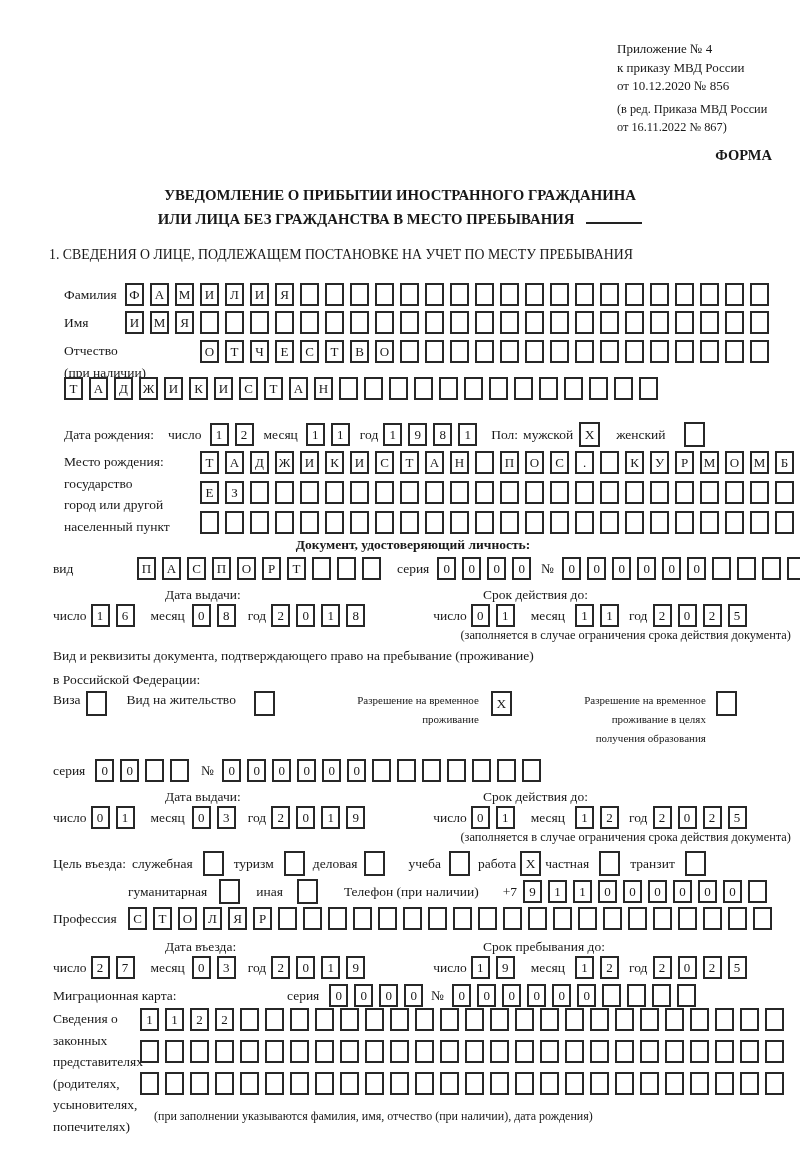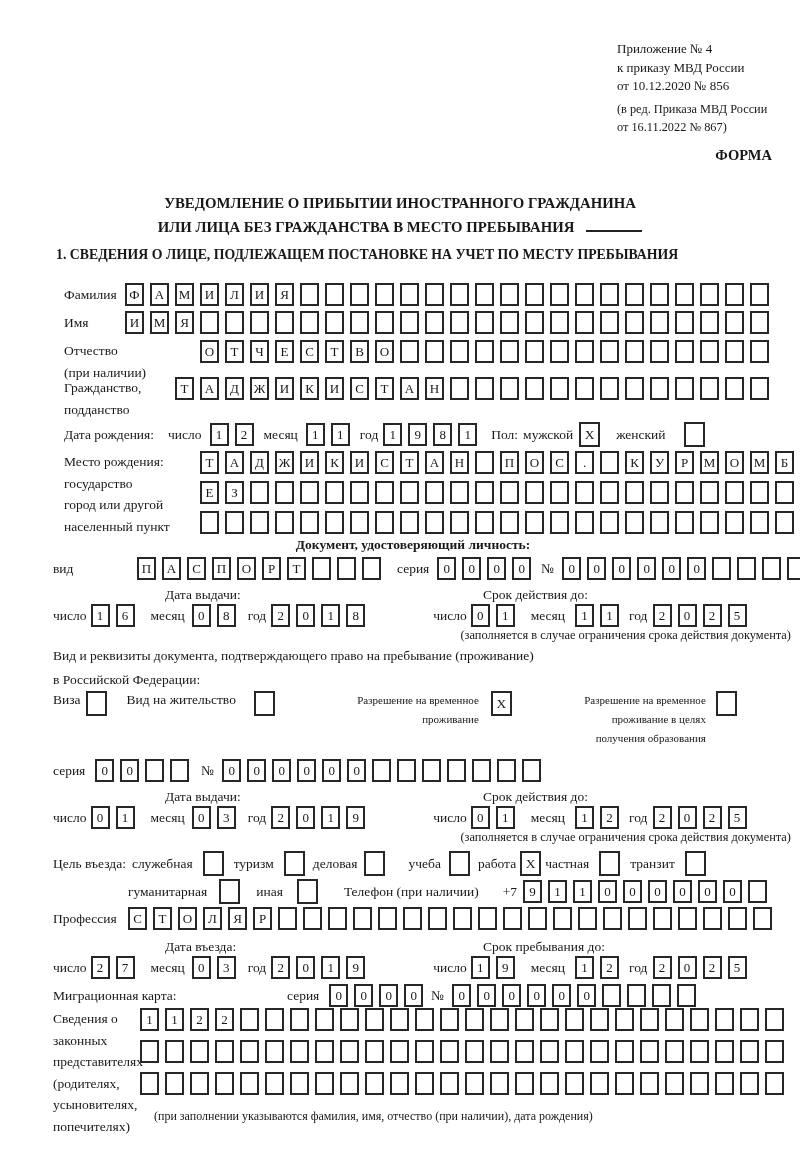--- a/index.html
+++ b/index.html
@@ -3,23 +3,23 @@
 <meta charset="utf-8">
 <style>
   html,body{margin:0;padding:0;background:#ffffff;}
   .page{position:relative;width:800px;height:1163px;background:#fff;overflow:hidden;
         font-family:"Liberation Serif",serif;color:#181818;}
   .abs{position:absolute;}
   .appendix{position:absolute;left:617px;top:40px;font-size:13px;line-height:18.5px;white-space:nowrap;}
   .appendix-note{font-size:12.3px;line-height:18px;}
   .appendix-note.first{margin-top:4px;}
   .forma{position:absolute;right:28px;top:147px;font-weight:bold;font-size:14.5px;}
-  .title{position:absolute;left:0;top:183px;width:100%;text-align:center;font-weight:bold;font-size:14.8px;line-height:24px;margin-top:8px;}
+  .title{position:absolute;left:0;top:183px;width:100%;text-align:center;font-weight:bold;font-size:14.8px;line-height:24px;}
   .title-underline{display:inline-block;width:56px;border-bottom:2px solid #222;margin-left:12px;vertical-align:baseline;}
-  .sec-heading{position:absolute;left:56px;top:247px;font-weight:bold;font-size:13.8px;}
+  .sec-heading{position:absolute;left:49px;top:247px;font-weight:normal;font-size:13.8px;}
   .fields{position:absolute;left:53px;top:281px;width:740px;height:882px;}
   .frow{display:flex;align-items:center;}
   .lbl,.sub{font-size:13.5px;flex:none;line-height:17px;}
   .cells{display:flex;flex:none;}
   .cell{box-sizing:border-box;flex:none;width:19px;height:23px;border:2px solid #272727;margin-right:6px;
         display:flex;align-items:center;justify-content:center;font-size:13px;background:#fff;}
   .cbx{box-sizing:border-box;flex:none;width:21px;height:25px;border:2px solid #272727;
         display:flex;align-items:center;justify-content:center;font-size:13.5px;background:#fff;}
   .note{font-size:12.4px;}
   .doc-heading{font-weight:bold;font-size:13.5px;text-align:center;width:720px;}
@@ -143,24 +143,20 @@
           <span class="cell"></span>
           <span class="cell"></span>
           <span class="cell"></span>
           <span class="cell"></span>
           <span class="cell"></span>
           <span class="cell"></span>
         </span>
     </div>
 
     <div class="abs" style="top:96px;left:11px;display:flex;align-items:flex-start">
-      <span class="lblcol" style="width:111px;flex:none">
-        <div>Гражданство,</div>
-        <div>подданство</div>
-      </span>
       <span class="cells">
           <span class="cell">Т</span>
           <span class="cell">А</span>
           <span class="cell">Д</span>
           <span class="cell">Ж</span>
           <span class="cell">И</span>
           <span class="cell">К</span>
           <span class="cell">И</span>
           <span class="cell">С</span>
           <span class="cell">Т</span>

